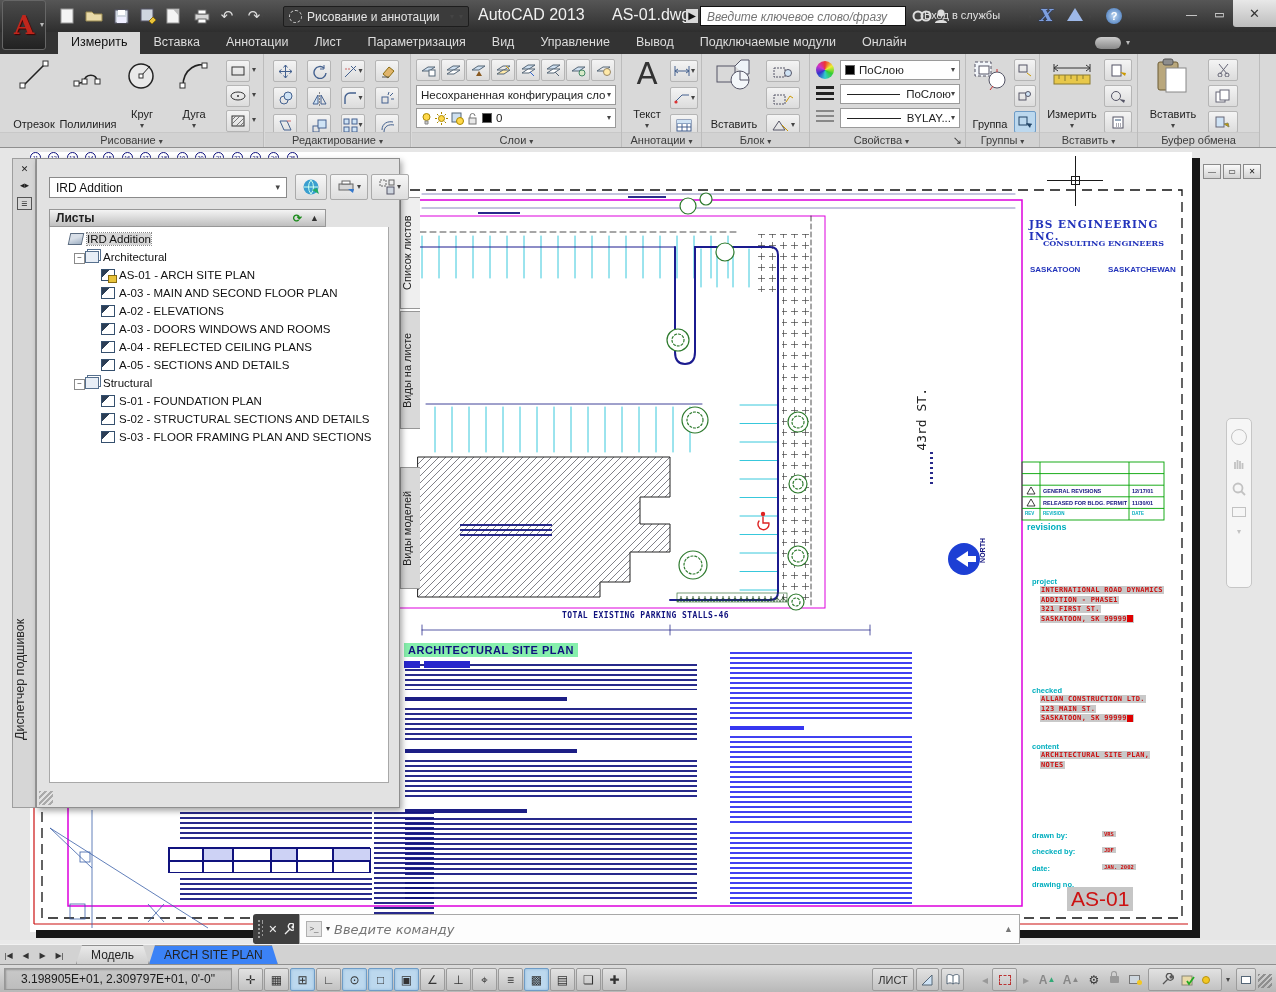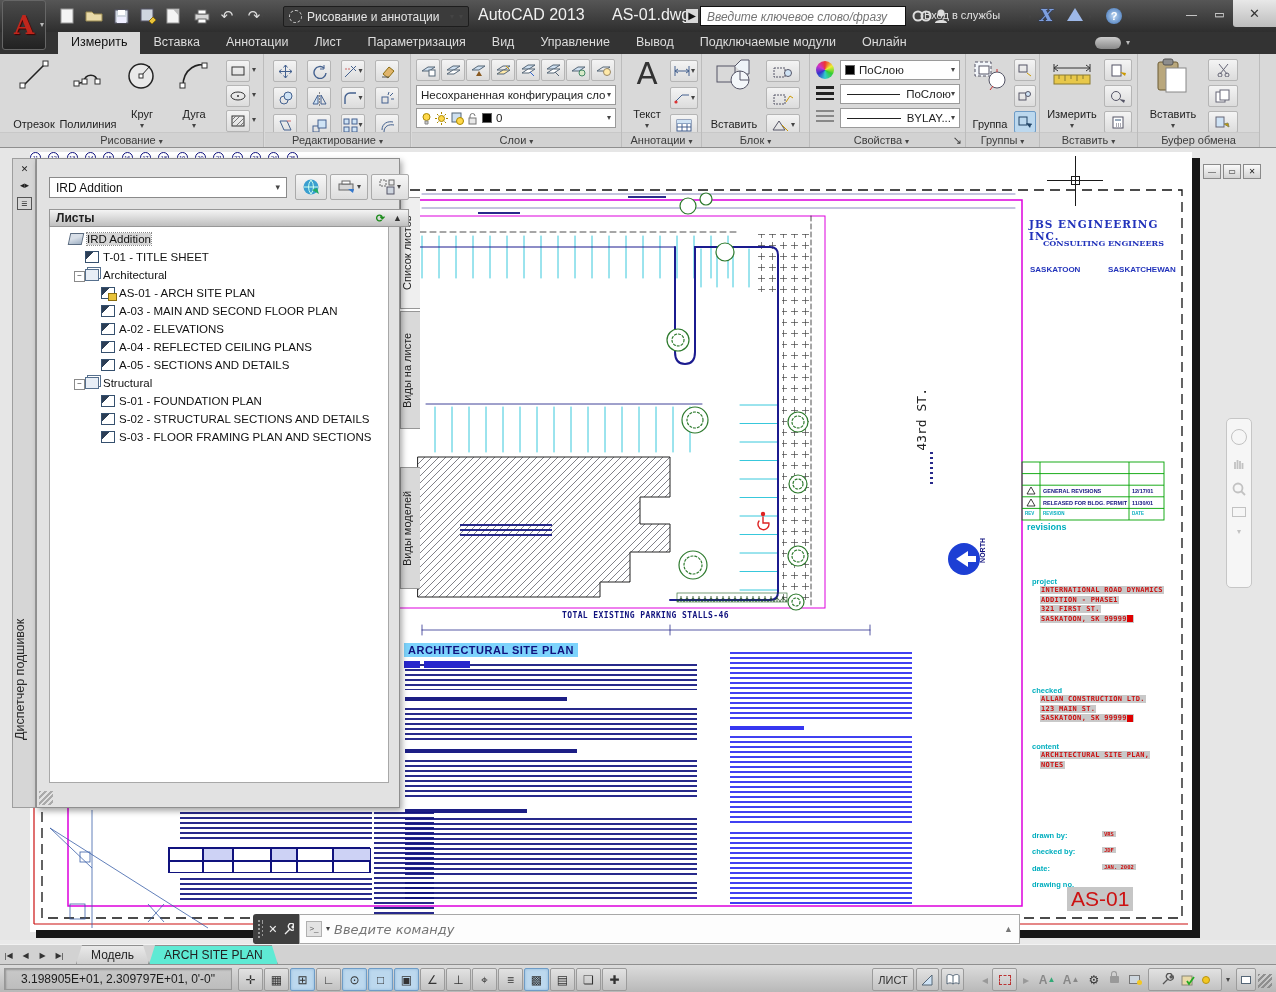--- a/index.html
+++ b/index.html
@@ -52,21 +52,21 @@
   .ltline{flex:1;border-top:1.6px solid #222;margin:0 6px 0 2px}
   
   #canvas{left:0;top:148px;width:1276px;height:792px;background:#e6e6e6;overflow:hidden}
   #paper{left:30px;top:152px;width:1162px;height:780px;background:#fff;z-index:1}
   #paper svg{position:absolute;left:0;top:0}
   #edge-r{left:1192px;top:158px;width:8px;height:778px;background:#161616;z-index:1}
   #edge-b{left:36px;top:930px;width:1164px;height:8px;background:#161616;z-index:1}
   .ovl{position:absolute;z-index:2}
   .pt{position:absolute;background:repeating-linear-gradient(180deg,currentColor 0 2.4px,transparent 2.4px 5px);opacity:.9}
   .pth{position:absolute;background:currentColor;opacity:.95}
-  #plan-title{left:374px;top:491px;background:#7dd3fc;color:#10127e;font:bold 11px "Liberation Sans",sans-serif;padding:1px 4px;letter-spacing:.5px}
+  #plan-title{left:374px;top:491px;background:#86efac;color:#10127e;font:bold 11px "Liberation Sans",sans-serif;padding:1px 4px;letter-spacing:.5px}
   .bluechip{position:absolute;background:#2626cc;height:7px}
   #total-stalls{left:532px;top:459px;color:#10127e;font:bold 8px "DejaVu Sans Mono",monospace;letter-spacing:.4px}
   #street-label{left:884px;top:236px;color:#222;font:13px "DejaVu Sans Mono",monospace;writing-mode:vertical-rl;transform:rotate(180deg)}
   #north-label{left:949px;top:386px;color:#10127e;font:bold 7px "Liberation Sans",sans-serif;writing-mode:vertical-rl;transform:rotate(180deg)}
   .stall{width:11px;height:11px;border:1px solid #10127e;border-radius:50%;color:#10127e;font-size:5.5px;display:flex;align-items:center;justify-content:center;background:#fff}
   #stalls-top{left:404px;top:272px;width:268px;display:flex;justify-content:space-between;z-index:2}
   #stalls-right{left:714px;top:254px;height:192px;display:flex;flex-direction:column;justify-content:space-between;z-index:2}
   
   .tb-cyan{position:absolute;color:#00aebe;font:bold 7.5px "Liberation Sans",sans-serif}
   .tb-redline{display:block;background:#c9c9c9;color:#cc1111;font:bold 7px "DejaVu Sans Mono",monospace;letter-spacing:.3px;width:max-content;margin-bottom:1.5px;padding:0 1px}
@@ -80,21 +80,21 @@
   #as01{left:1037px;top:735px;background:#c6c6c6;color:#cc1111;font:21px "Liberation Sans",sans-serif;padding:0 4px}
   .meta-val{position:absolute;background:#c9c9c9;color:#cc1111;font:bold 5.5px "DejaVu Sans Mono",monospace;padding:0 2px}
   
   #pstrip{left:12px;top:158px;width:24px;height:650px;background:#d6d6d6;border:1px solid #9e9e9e;z-index:10}
   #pstrip .ic{position:absolute;left:4px;width:15px;height:13px;color:#222;font-size:9px;text-align:center;line-height:13px}
   #pstrip-title{position:absolute;left:0;right:0;top:400px;height:240px;writing-mode:vertical-rl;transform:rotate(180deg);font-size:12.5px;color:#2b2b2b;text-align:center}
   #palette{left:36px;top:158px;width:364px;height:650px;background:#e2e2e2;border:1px solid #8f8f8f;box-shadow:2px 3px 6px rgba(0,0,0,.35);z-index:10}
   #ss-combo{position:absolute;left:12px;top:18px;width:238px;height:21px;background:#fff;border:1px solid #8a8a8a;font-size:12px;color:#111;display:flex;align-items:center;padding:0 6px}
   #ss-combo .dd{margin-left:auto;font-size:9px}
   .pbtn{position:absolute;top:15px;height:26px;border:1px solid #aaa;background:linear-gradient(#f6f6f6,#ddd);border-radius:2px;display:flex;align-items:center;justify-content:center;gap:2px}
-  #sheets-hdr{position:absolute;left:12px;top:50px;width:360px;height:18px;background:linear-gradient(#f4f4f4,#bfbfbf);border:1px solid #979797;font:bold 12px "Liberation Sans",sans-serif;color:#222;display:flex;align-items:center;padding:0 6px}
+  #sheets-hdr{position:absolute;left:12px;top:50px;width:277px;height:18px;background:linear-gradient(#f4f4f4,#bfbfbf);border:1px solid #979797;font:bold 12px "Liberation Sans",sans-serif;color:#222;display:flex;align-items:center;padding:0 6px}
   #refresh{margin-left:auto;color:#1d8c1d;font-size:11px}
   #collapse{margin-left:8px;font-size:9px;color:#333}
   #tree{position:absolute;left:12px;top:68px;width:340px;height:556px;background:#fff;border:1px solid #a8a8a8;border-top:0;padding-top:3px;overflow:hidden}
   .trow{display:flex;align-items:center;height:18px;padding-left:calc(8px + var(--lv,0)*16px);font-size:11.5px;color:#111;white-space:nowrap}
   .trow .exp{width:11px;flex:none}
   .trow.expandable .exp::before{content:"−";display:inline-block;width:9px;height:9px;border:1px solid #8a8a8a;background:#fff;font-size:8px;line-height:7px;text-align:center;color:#333}
   .ticon{width:14px;height:12px;flex:none;margin-right:4px;position:relative}
   .trow[data-icon="sheet"] .ticon{background:#fff;border:1px solid #35506e;background-image:linear-gradient(135deg,#2c3e55 5px,transparent 5px)}
   .trow[data-icon="subset"] .ticon{background:#e8eef6;border:1px solid #56708e;box-shadow:2px -2px 0 -1px #fff,2px -2px 0 0 #56708e}
   .trow[data-icon="sheetset"] .ticon{background:linear-gradient(160deg,#d8dfe8 40%,#9fb0c4);border:1px solid #5a6b80;transform:skewX(-12deg)}
@@ -119,21 +119,21 @@
   #cmd-grip .dots{width:6px;height:18px;background:repeating-linear-gradient(180deg,#9a9a9a 0 2px,transparent 2px 4px),repeating-linear-gradient(180deg,#9a9a9a 0 2px,transparent 2px 4px);background-size:2px 100%,2px 100%;background-position:0 0,4px 2px;background-repeat:repeat-y}
   #cmd-input{flex:1;background:#fdfdfd;border:1px solid #a8a8a8;display:flex;align-items:center;gap:4px;padding:0 6px}
   #cmd-prompt{width:16px;height:16px;background:#e3e3e3;border:1px solid #b0b0b0;font-size:8px;color:#555;text-align:center;line-height:14px}
   #cmd-input input{flex:1;border:0;outline:0;font:italic 13px "DejaVu Sans",sans-serif;color:#999;background:transparent}
   #cmd-up{color:#777;font-size:9px}
   
   #layouttabs{left:0;top:944px;width:1276px;height:20px;background:#d2d2d2;border-top:1px solid #f2f2f2;display:flex;align-items:flex-end}
   .lnav{width:17px;height:17px;font-size:8px;color:#333;display:flex;align-items:center;justify-content:center}
   #ltabs{display:flex;height:19px;margin-left:8px}
   .ltab{padding:2px 14px;font-size:12px;color:#222;background:linear-gradient(#e9e9e9,#cfcfcf);border:1px solid #909090;border-bottom:0;clip-path:polygon(6px 0,calc(100% - 6px) 0,100% 100%,0 100%)}
-  .ltab.active{background:#5eead4}
+  .ltab.active{background:#3b82f6}
   
   #statusbar{left:0;top:964px;width:1276px;height:28px;background:linear-gradient(#dcdcdc,#b8b8b8);border-top:1px solid #8f8f8f}
   #coords{left:4px;top:3px;width:228px;height:22px;background:linear-gradient(#c9c9c9,#bdbdbd);border:1px solid #979797;box-shadow:inset 1px 1px 2px rgba(0,0,0,.25);font-size:12px;color:#1c1c1c;display:flex;align-items:center;justify-content:center;white-space:nowrap}
   #toggles{position:absolute;left:238px;top:3px;display:flex;gap:1px}
   .stgl{width:25px;height:23px;border:1px solid #9b9b9b;background:linear-gradient(#e2e2e2,#c2c2c2);font-size:12px;color:#333;display:flex;align-items:center;justify-content:center;border-radius:2px}
   .stgl.pressed{background:#bcd8ee;border-color:#6f9cc6;box-shadow:inset 0 0 3px #8fb8da}
   .sbar-btn{position:absolute;top:3px;height:23px;border:1px solid transparent;display:flex;align-items:center;justify-content:center;font-size:12px;color:#333}
   .sbar-btn.framed{border-color:#9b9b9b;background:linear-gradient(#e2e2e2,#c2c2c2);border-radius:2px}
   #sb-grips{left:1258px;top:9px;width:14px;height:14px;background:repeating-linear-gradient(135deg,#8f8f8f 0 2px,transparent 2px 4px)}
   .gray{color:#888}
@@ -998,44 +998,44 @@
     <span id="refresh">⟳</span>
     <span id="collapse">▲</span>
   </div>
   <div id="tree">
 
   <div class="trow selected" data-icon="sheetset" style="--lv: 0;">
         <span class="exp"></span>
         <span class="ticon"></span>
         <span class="lbl">IRD Addition</span>
       </div>
-      <div class="trow" data-icon="sheet" style="--lv: 1;">
-        <span class="exp"></span>
-        <span class="ticon"></span>
-        <span class="lbl">T-01 - TITLE SHEET</span>
-      </div>
       <div class="trow expandable" data-icon="subset" style="--lv: 1;">
         <span class="exp"></span>
         <span class="ticon"></span>
         <span class="lbl">Architectural</span>
       </div>
       <div class="trow locked" data-icon="sheet" style="--lv: 2;">
         <span class="exp"></span>
         <span class="ticon"></span>
         <span class="lbl">AS-01 - ARCH SITE PLAN</span>
       </div>
       <div class="trow" data-icon="sheet" style="--lv: 2;">
         <span class="exp"></span>
         <span class="ticon"></span>
         <span class="lbl">A-03 - MAIN AND SECOND FLOOR PLAN</span>
       </div>
       <div class="trow" data-icon="sheet" style="--lv: 2;">
         <span class="exp"></span>
         <span class="ticon"></span>
         <span class="lbl">A-02 - ELEVATIONS</span>
+      </div>
+      <div class="trow" data-icon="sheet" style="--lv: 2;">
+        <span class="exp"></span>
+        <span class="ticon"></span>
+        <span class="lbl">A-03 - DOORS WINDOWS AND ROOMS</span>
       </div>
       <div class="trow" data-icon="sheet" style="--lv: 2;">
         <span class="exp"></span>
         <span class="ticon"></span>
         <span class="lbl">A-04 - REFLECTED CEILING PLANS</span>
       </div>
       <div class="trow" data-icon="sheet" style="--lv: 2;">
         <span class="exp"></span>
         <span class="ticon"></span>
         <span class="lbl">A-05 - SECTIONS AND DETAILS</span>

